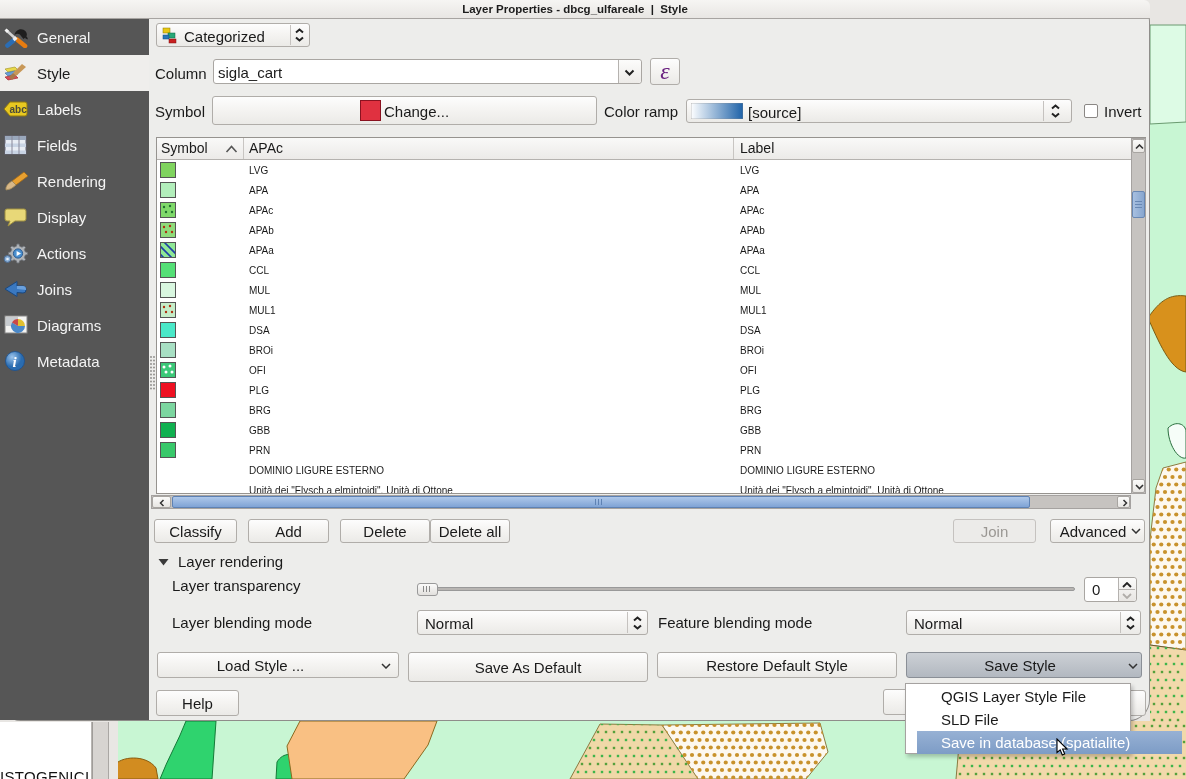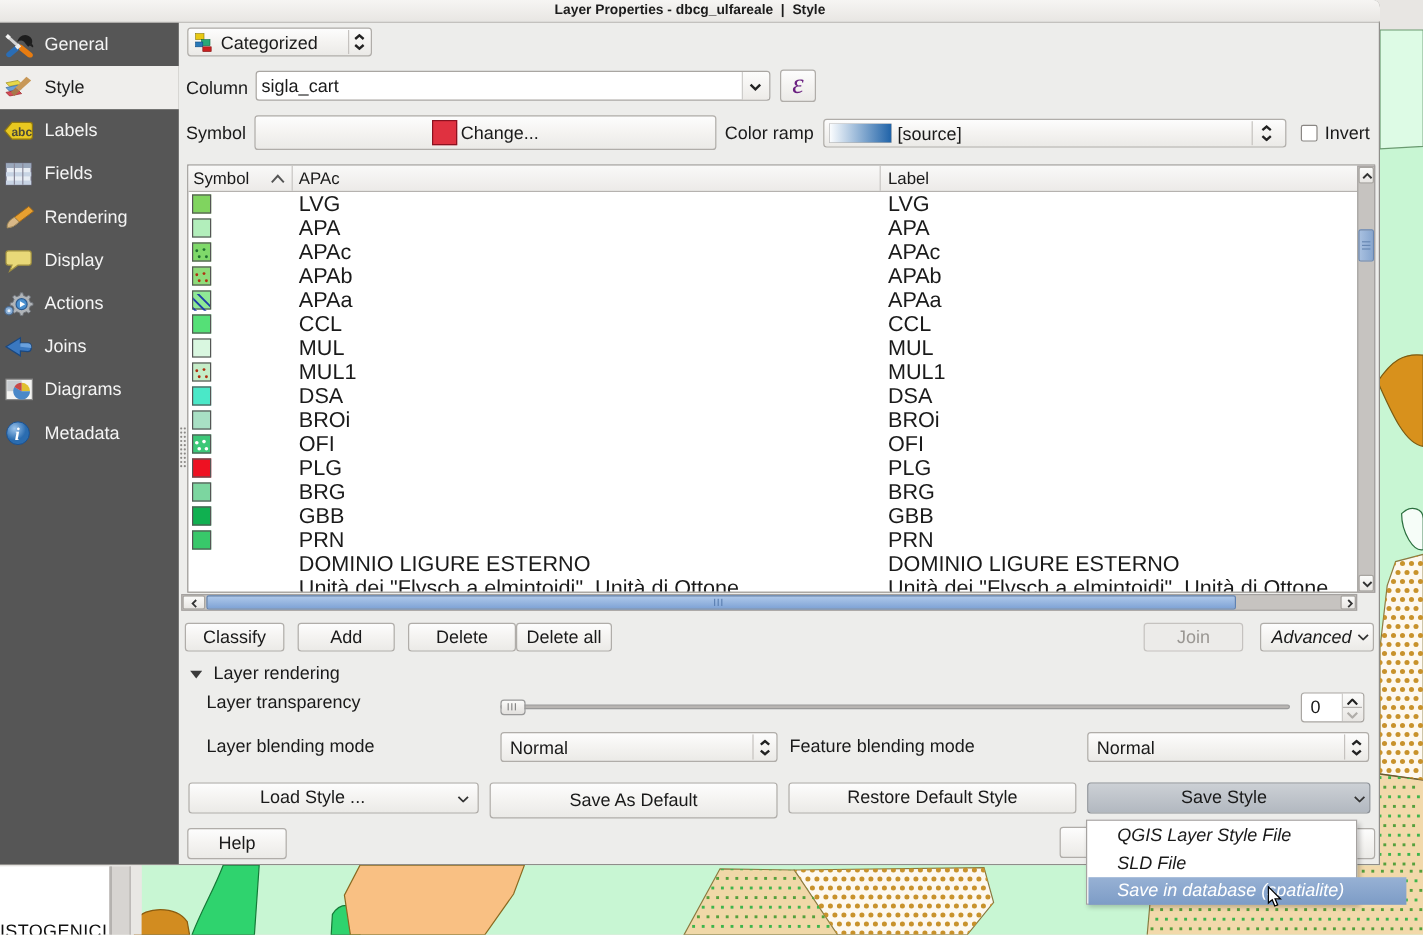--- a/index.html
+++ b/index.html
@@ -11,48 +11,48 @@
 
 #mapsvg { position:absolute; left:0; top:0; width:1186px; height:779px; }
 
 
 #legend { position:absolute; left:0; top:722px; width:92px; height:57px; background:#ffffff; border-right:1px solid #b8b5b2; overflow:hidden; }
 #legend .txt { position:absolute; left:0px; top:46px; font-size:15px; color:#111; letter-spacing:0.3px; }
 #gstrip1 { position:absolute; left:92px; top:722px; width:17px; height:57px; background:#d7d4d1; border-left:1px solid #9f9c99; border-right:1px solid #aaa7a4; }
 #gstrip2 { position:absolute; left:109px; top:722px; width:9px; height:57px; background:#e9e7e4; }
 
 
-#dialog { position:absolute; left:0; top:0; width:1150px; height:721px; background:#ededeb; border-right:1px solid #8f8d8a; border-bottom:1px solid #8f8d8a; border-top-right-radius:6px; }
+#dialog { position:absolute; left:0; top:0; width:1150px; height:721px; background:#ededeb; border-right:1px solid #8f8d8a; border-bottom:1px solid #8f8d8a; border-top-right-radius:6px;border-radius:21px; }
 #titlebar { position:absolute; left:0; top:0; width:1150px; height:19px; background:linear-gradient(#f6f5f3,#e8e6e3); border-bottom:1px solid #a7a4a1; border-top-right-radius:6px; text-align:center; font-weight:bold; font-size:11.5px; line-height:19px; color:#1c1c1c; }
 #sidebar { position:absolute; left:0; top:19px; width:149px; height:701px; background:#565656; }
 .sbitem { position:absolute; left:0; width:149px; height:36px; color:#f4f4f4; font-size:15px; }
 .sbitem .lbl { position:absolute; left:37px; top:50%; transform:translateY(-50%); }
 .sbitem svg { position:absolute; left:3px; top:7px; }
 .sbitem.sel { background:#efeeec; color:#1c1c1c; }
 
 
 .btn { position:absolute; background:linear-gradient(#fdfdfd,#f5f4f2 45%,#ebeae7); border:1px solid #b0ada9; border-radius:3px; text-align:center; font-size:15px; color:#1a1a1a; }
 .btn .bt { position:absolute; left:0; right:0; top:50%; transform:translateY(-50%); }
 .field { position:absolute; background:#ffffff; border:1px solid #a9a6a2; border-radius:3px; font-size:14px; }
 .lbl13 { position:absolute; font-size:15px; color:#1a1a1a; white-space:nowrap; }
 
 
 #tbl { position:absolute; left:156px; top:137px; width:990px; height:357px; background:#ffffff; border:1px solid #96938f; overflow:hidden; }
 #thead { position:absolute; left:0; top:0; width:988px; height:22px; background:linear-gradient(#f9f9f8,#eceae8); border-bottom:1px solid #b5b2af; font-size:14px; }
 .tv { position:absolute; top:0; height:21px; border-right:1px solid #c8c5c2; }
-.trow { position:absolute; left:0; width:974px; height:20px; font-size:18px; }
+.trow { position:absolute; left:0; width:974px; height:20px; font-size:10px; }
 .trow .v { position:absolute; left:92px; top:50%; transform:translateY(-50%); }
 .trow .l { position:absolute; left:583px; top:50%; transform:translateY(-50%); }
 .sw { position:absolute; left:3px; top:2px; width:16px; height:16px; border:1px solid #555; }
 
 
 .sbtn { position:absolute; background:linear-gradient(#fbfbfa,#e8e6e3); border:1px solid #a8a5a1; border-radius:2px; }
 
 #menu { position:absolute; left:905px; top:683px; width:226px; height:71px; background:#ffffff; border:1px solid #a5a2a0; font-size:15px; box-shadow:2px 3px 4px rgba(0,0,0,0.22); }
-#menu .mi { position:absolute; left:1px; width:265px; height:23px; line-height:23px; padding-left:24px;font-style:italic; }
+#menu .mi { position:absolute; left:11px; width:265px; height:23px; line-height:23px; padding-left:24px; }
 #menu .mi.hl { background:linear-gradient(#97b1d4,#7d9cc6); color:#ffffff; }
 </style>
 </head>
 <body>
 <div id="page">
 
 <svg id="mapsvg" viewBox="0 0 1186 779">
   <defs>
     <clipPath id="clA">
           <path d="M570 779 L600 724 L662 725 L700 779 Z"></path>
@@ -1180,21 +1180,21 @@
   <div class="btn" style="left:340px; top:519px; width:90px; height:24px;">
         <span class="bt">Delete</span>
       </div>
   <div class="btn" style="left:430px; top:519px; width:80px; height:24px;">
         <span class="bt">Delete all</span>
       </div>
   <div class="btn" style="left:953px; top:519px; width:83px; height:24px; background:#ecebe9; border-color:#c5c2bf; color:#9a9793;">
         <span class="bt">Join</span>
       </div>
   <div class="btn" style="left:1050px; top:519px; width:95px; height:24px;">
-        <span class="bt" style="left:-9px;font-style:italic;">Advanced</span>
+        <span class="bt" style="left:-9px;">Advanced</span>
       </div>
   <svg class="abs" style="left:1131px; top:528px;" width="10" height="6" viewBox="0 0 10 6">
         <path d="M1 1 L5 5 L9 1" fill="none" stroke="#333" stroke-width="1.5"></path>
       </svg>
 
   <svg class="abs" style="left:158px; top:558px;" width="11" height="8" viewBox="0 0 11 8">
         <path d="M0.5 1 L10.5 1 L5.5 7.5 Z" fill="#3a3a3a"></path>
       </svg>
   <div class="lbl13" style="left:178px; top:553px;">Layer rendering</div>
   <div class="lbl13" style="left:172px; top:577px;">Layer transparency</div>

